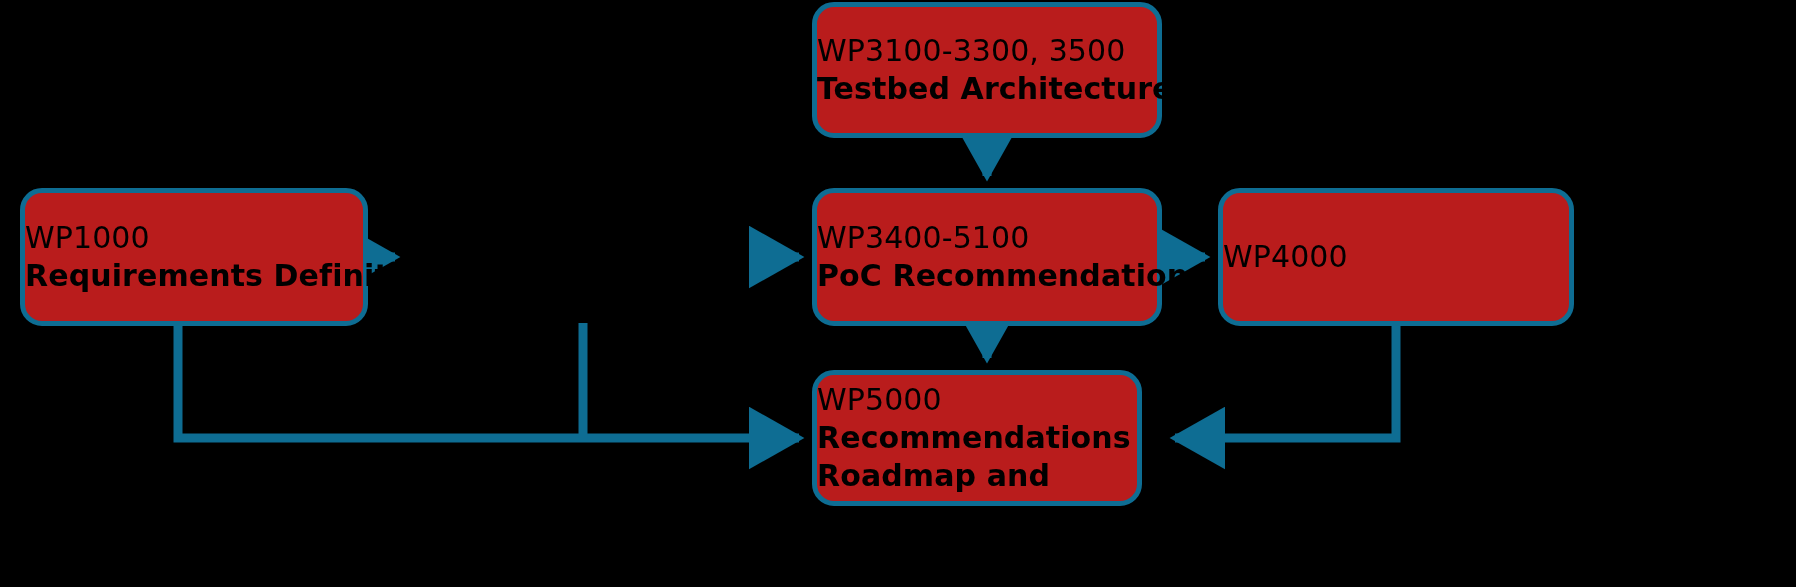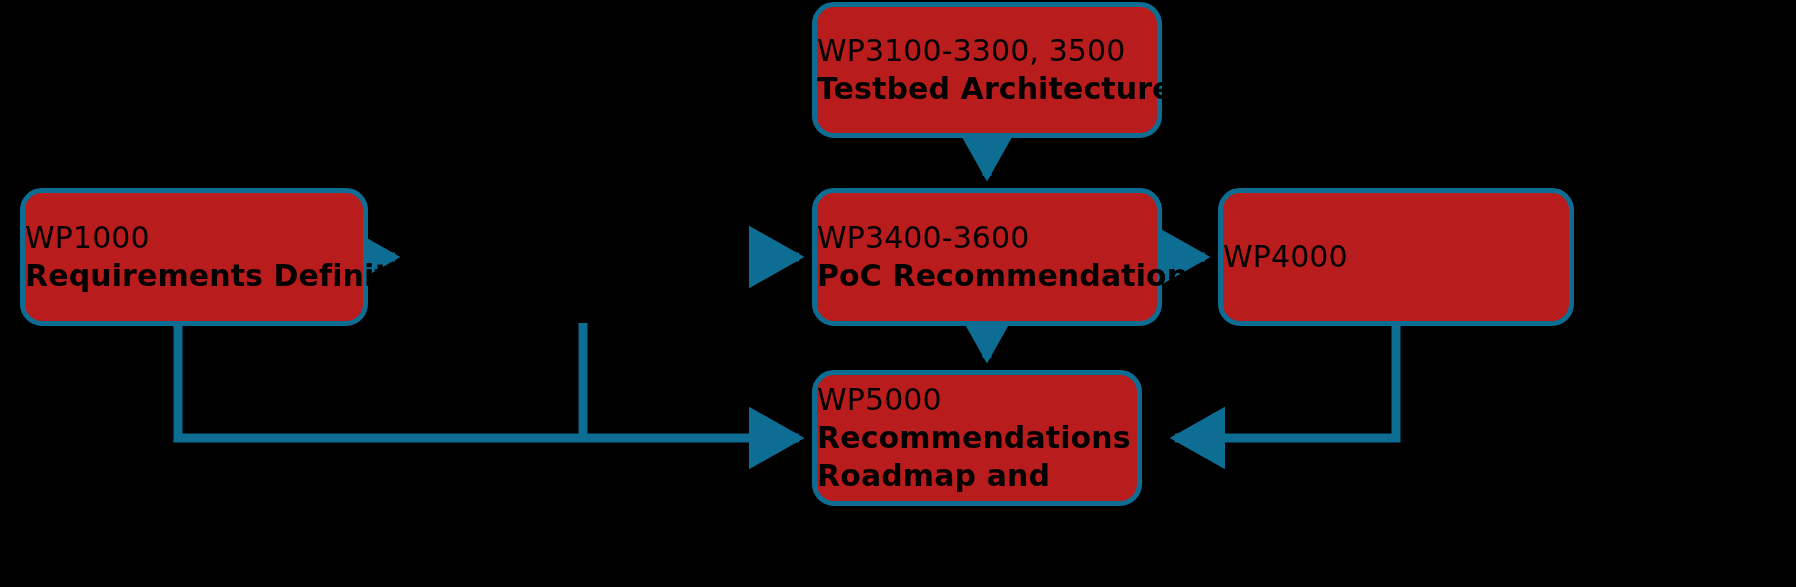--- a/index.html
+++ b/index.html
@@ -109,21 +109,21 @@
     <span class="ln b">Requirements Definition</span>
   </div>
 
 
   <div class="node" id="node-wp3100">
     <span class="ln">WP3100-3300, 3500</span>
     <span class="ln b">Testbed Architectures</span>
   </div>
 
   <div class="node" id="node-wp3400">
-    <span class="ln">WP3400-3600</span>
+    <span class="ln">WP3400-5100</span>
     <span class="ln b">PoC Recommendations</span>
   </div>
 
   <div class="node" id="node-wp4000">
     <span class="ln">WP4000</span>
   </div>
 
   <div class="node" id="node-wp5000">
     <span class="ln">WP5000</span>
     <span class="ln b">Recommendations</span>

